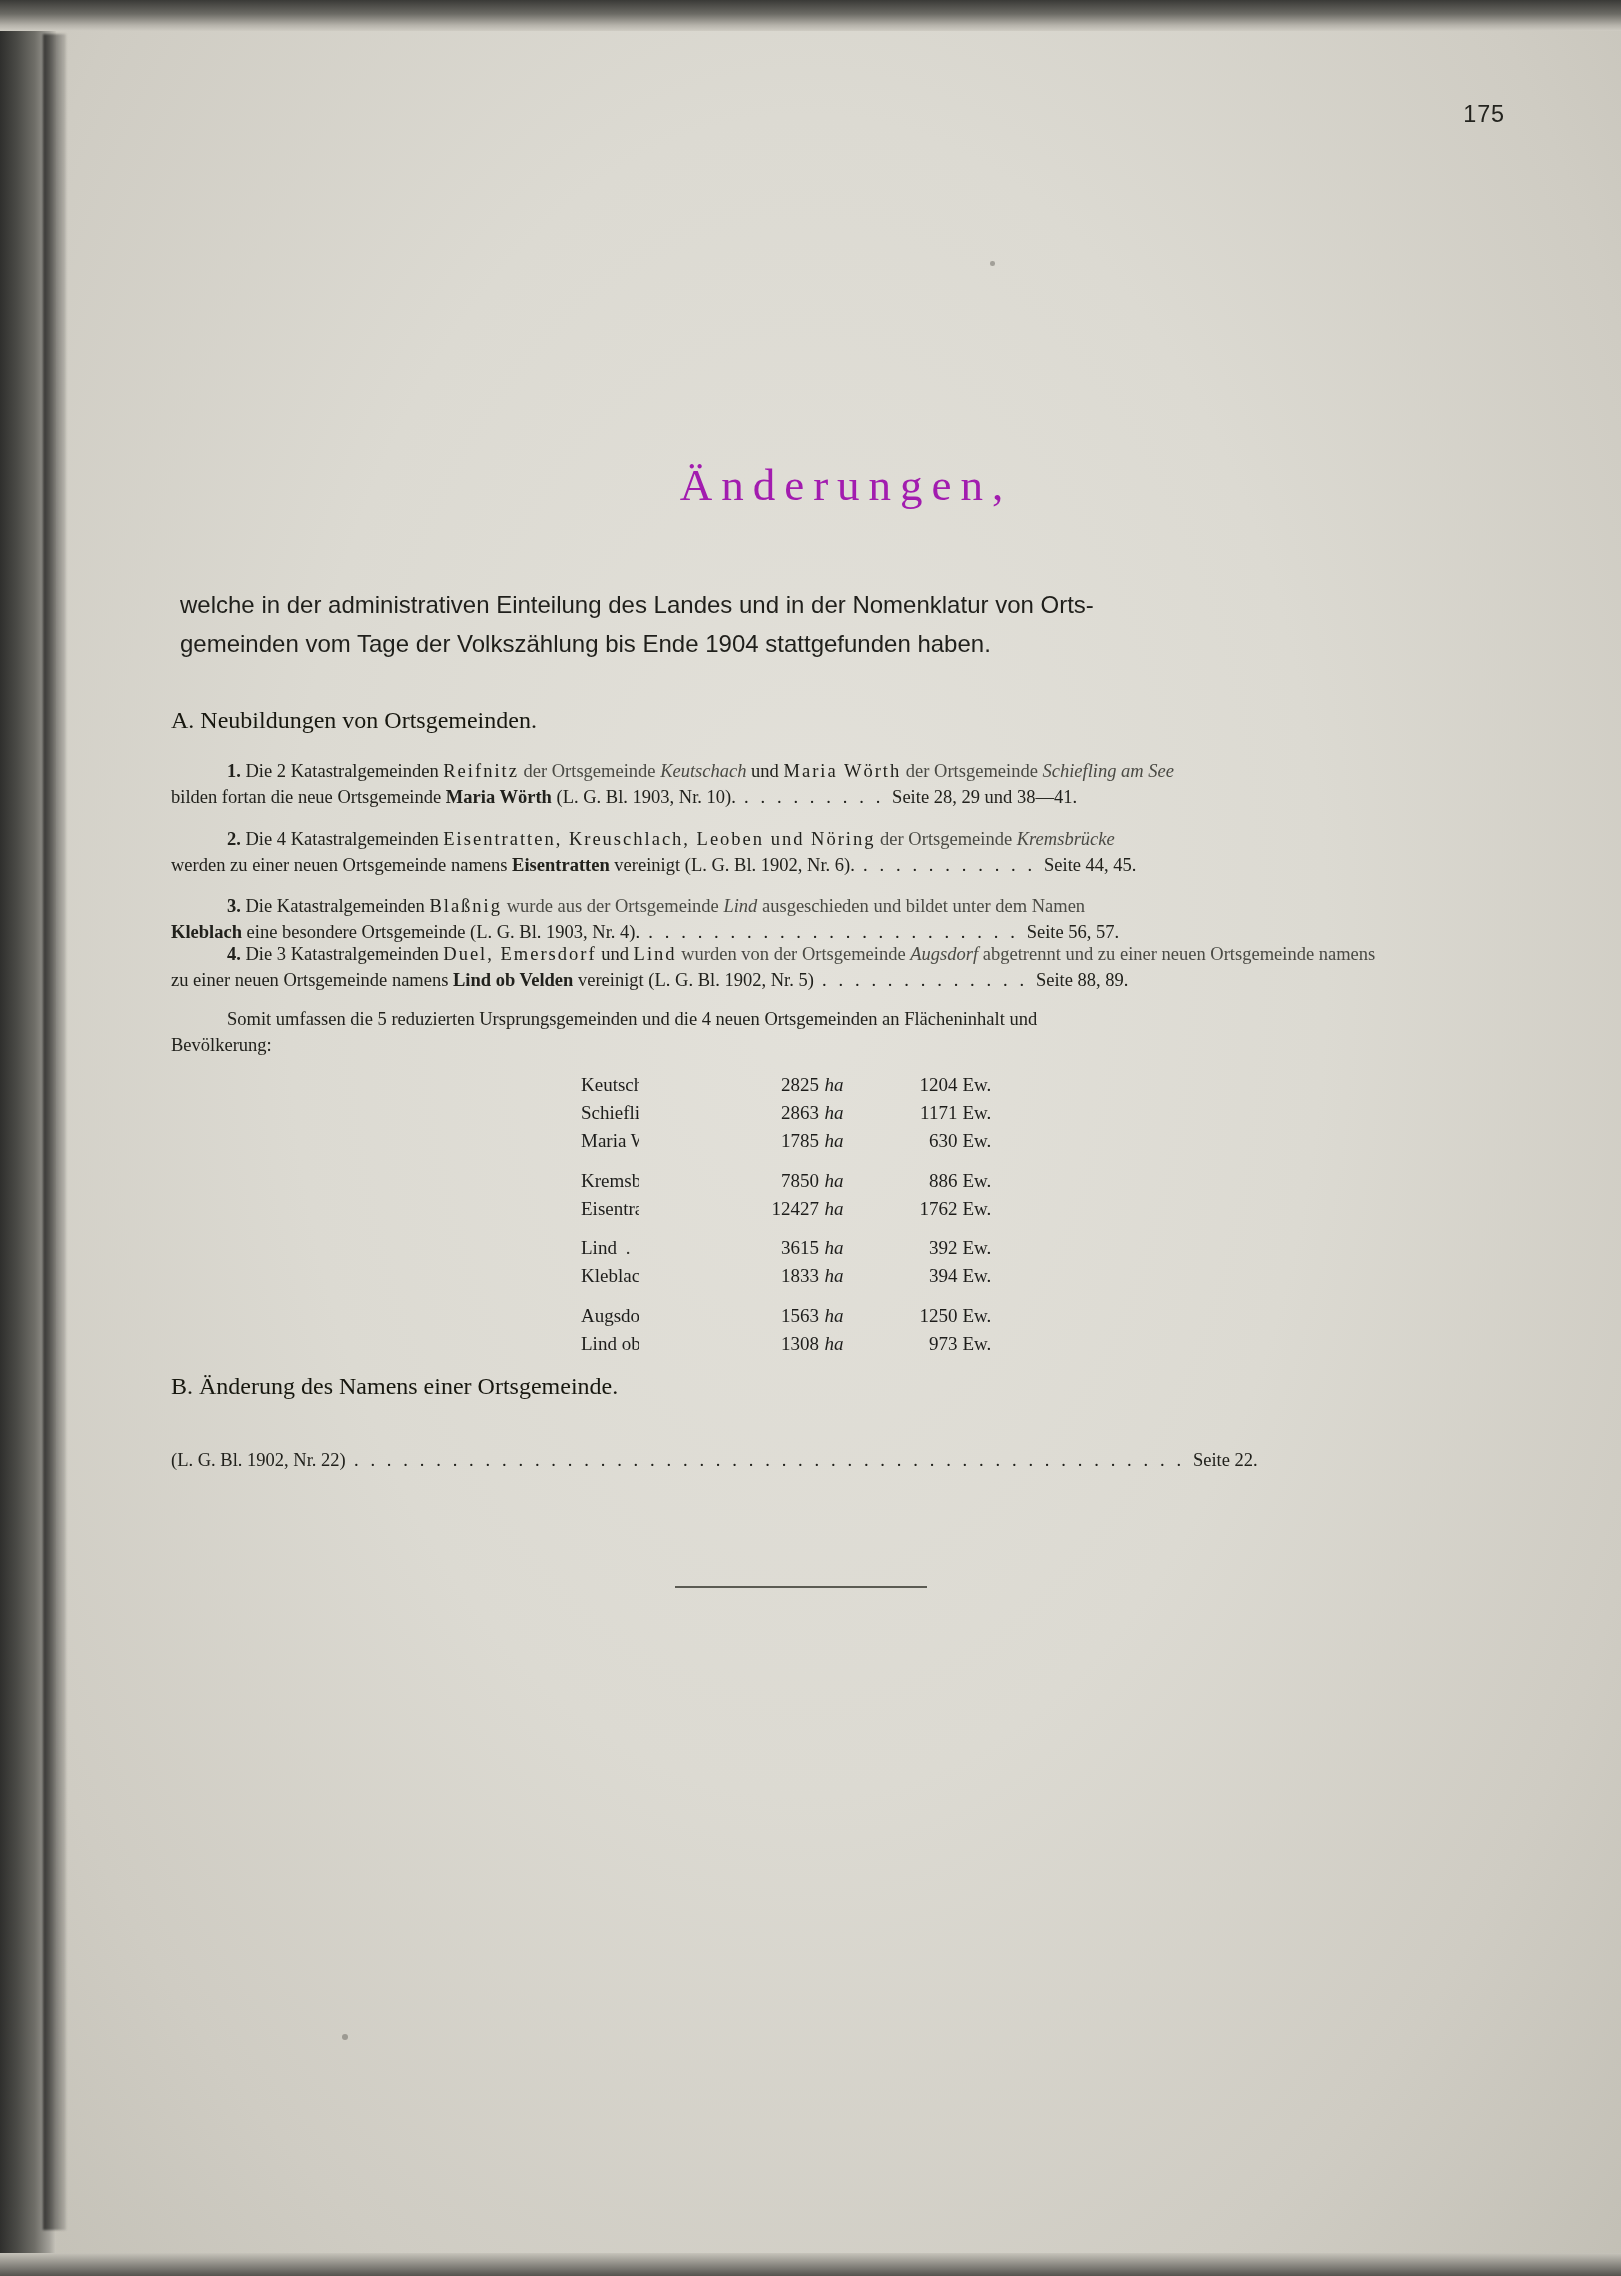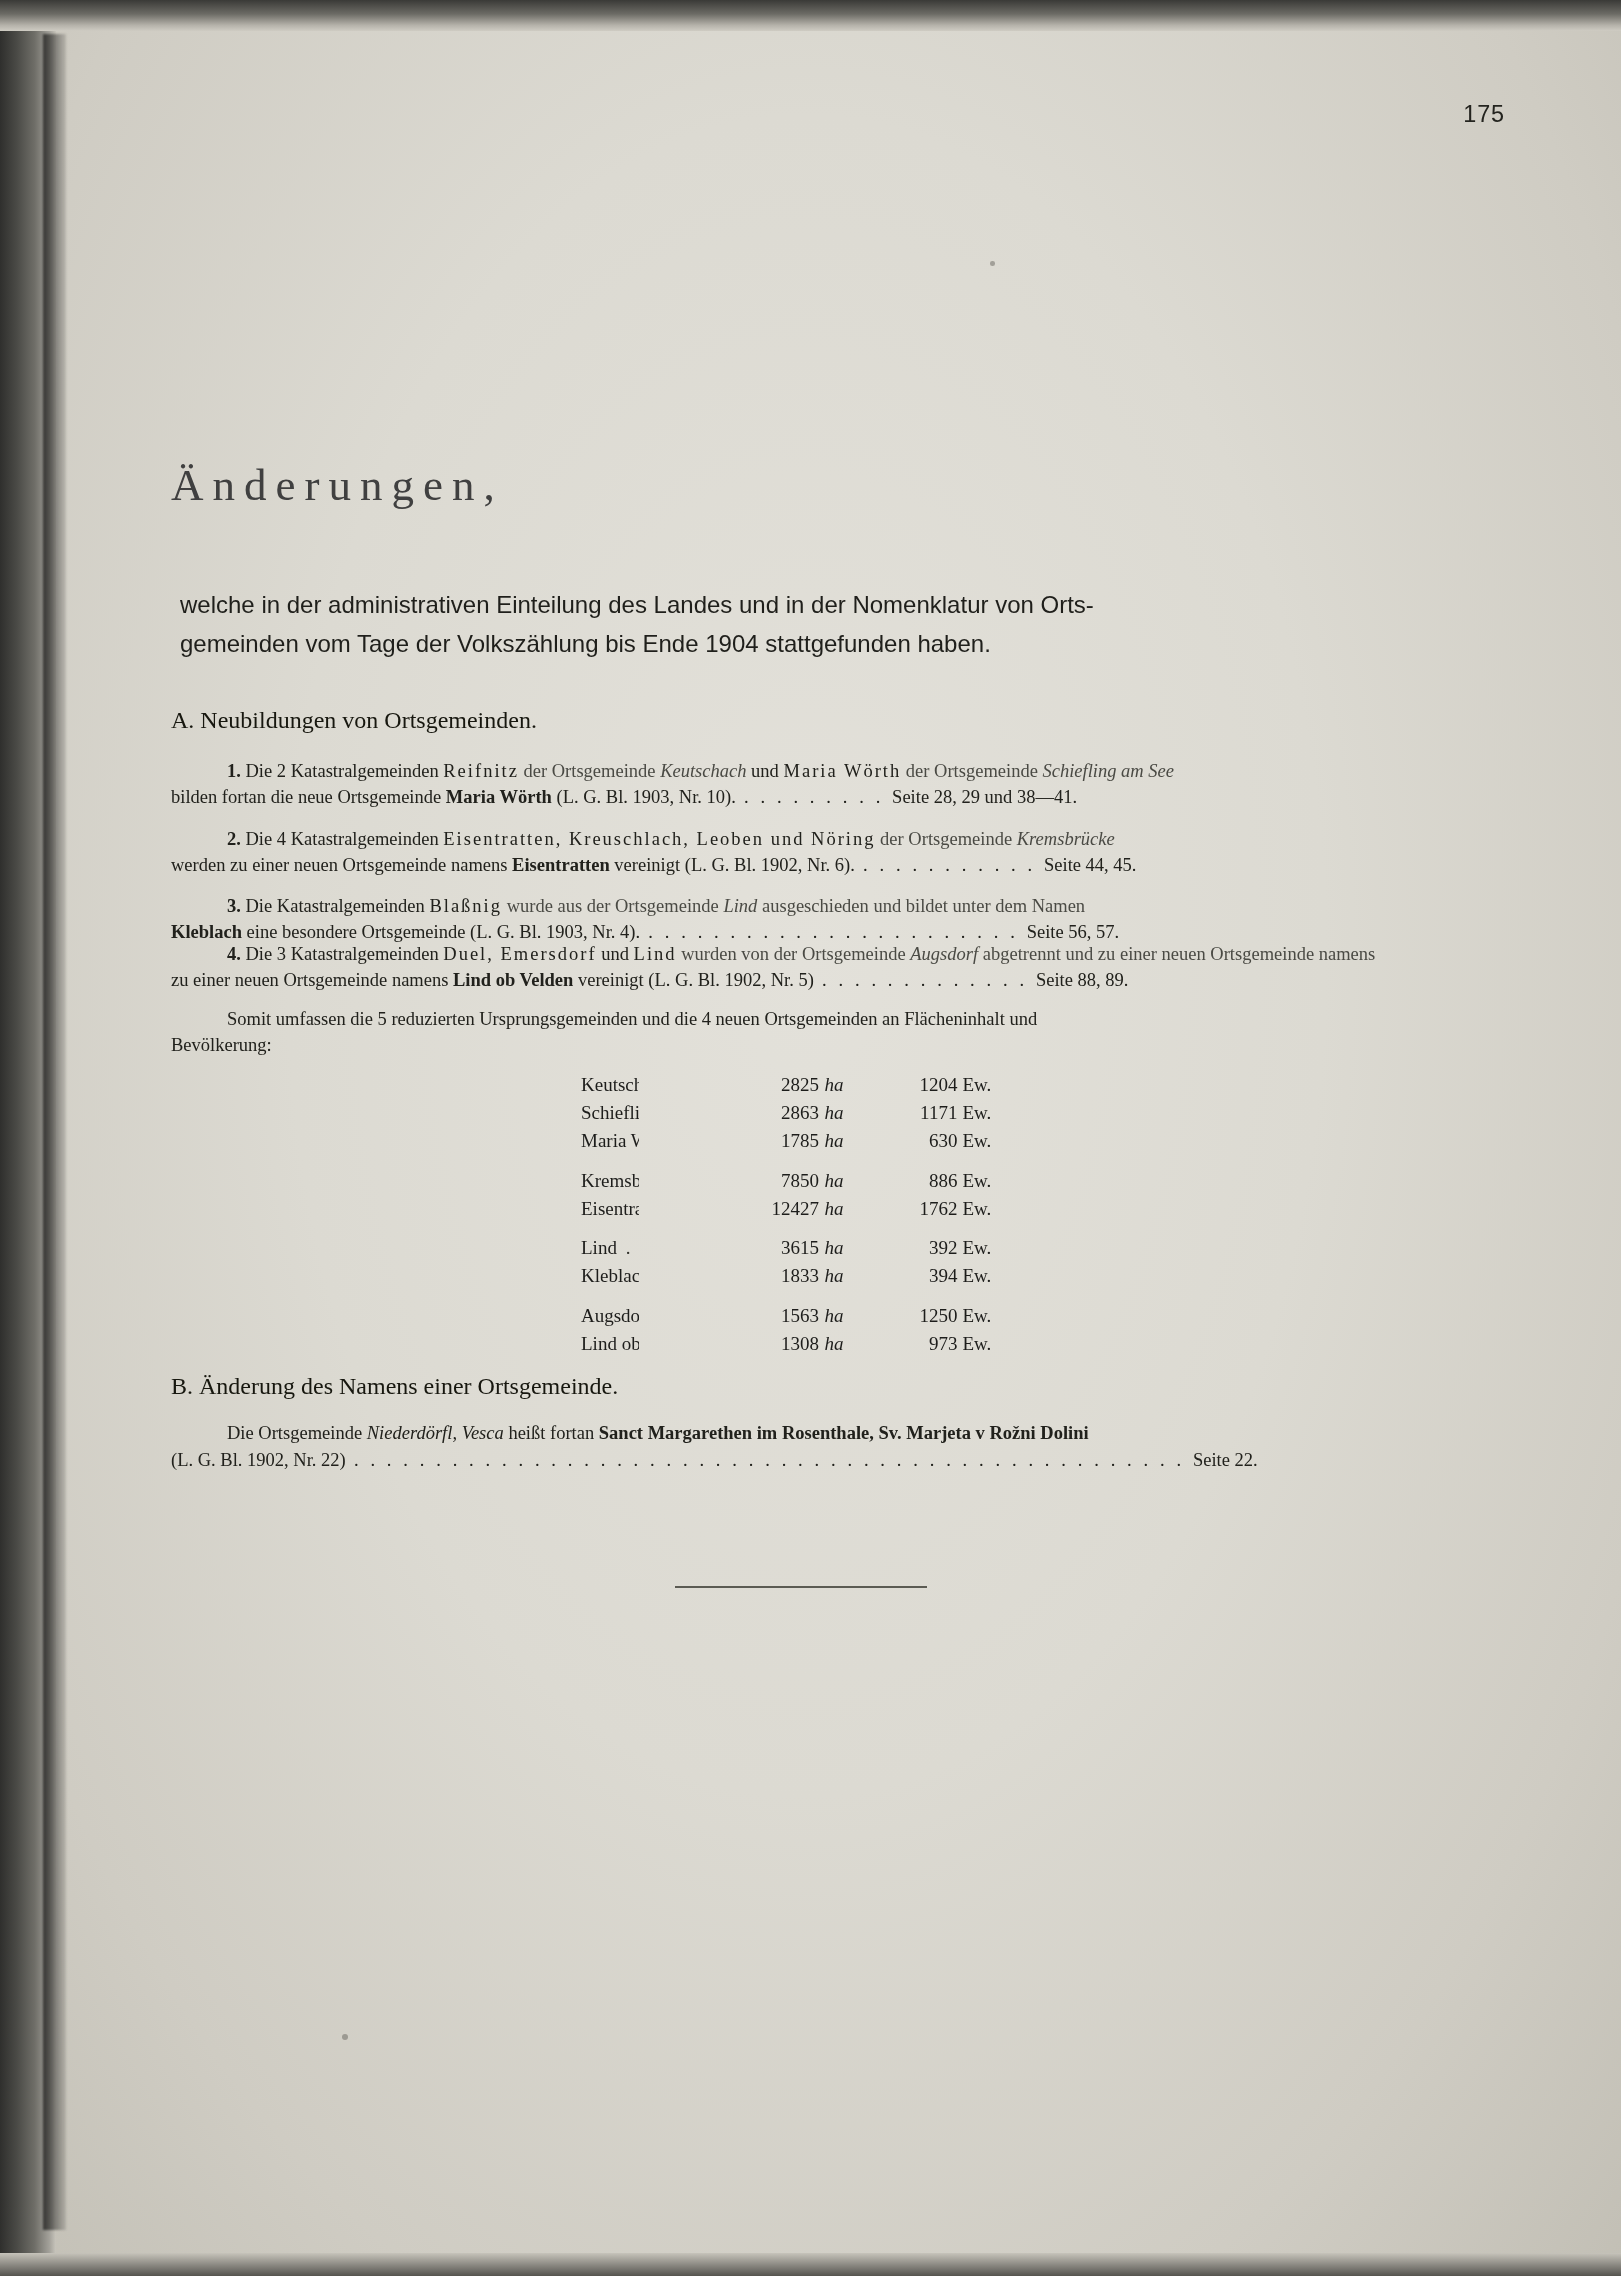--- a/index.html
+++ b/index.html
@@ -73,24 +73,25 @@
     font-size: 23.4px;
     letter-spacing: 0.9px;
     font-family: "Liberation Sans", sans-serif;
     color: #24241f;
   }
   .main-title {
     position: absolute;
     left: 0;
     top: 459px;
     width: 1350px;
+    text-align: center;
     font-size: 45px;
     letter-spacing: 9px;
     font-family: "Liberation Serif", serif;
-    color: #404040;
+    color: #a21caf;
   }
   .subtitle {
     position: absolute;
     left: 9px;
     top: 585px;
     width: 1341px;
     font-family: "Liberation Sans", sans-serif;
     font-size: 24px;
     line-height: 39px;
     color: #1f1f1b;
@@ -305,23 +306,20 @@
           <div class="tunit">ha</div>
           <div class="tpop">973</div>
           <div class="tew">Ew.</div>
         </div>
       </div>
 
     </div>
 
     <div class="sec-head" id="secB">B. Änderung des Namens einer Ortsgemeinde.</div>
 
-    <div class="para" id="pB1">
-      <span class="ind"></span><span>Die Ortsgemeinde </span><span class="i">Niederdörfl, Vesca</span><span> heißt fortan </span><span class="b">Sanct Margarethen im Rosenthale, Sv. Marjeta v Rožni Dolini</span>
-    </div>
 
     <div class="para" id="pB2">
       <span>(L. G. Bl. 1902, Nr. 22)</span><span class="dots"> . . . . . . . . . . . . . . . . . . . . . . . . . . . . . . . . . . . . . . . . . . . . . . . . . . . </span><span>Seite 22.</span>
     </div>
 
     <div class="rule"></div>
 
   </div>
 </div>
 

